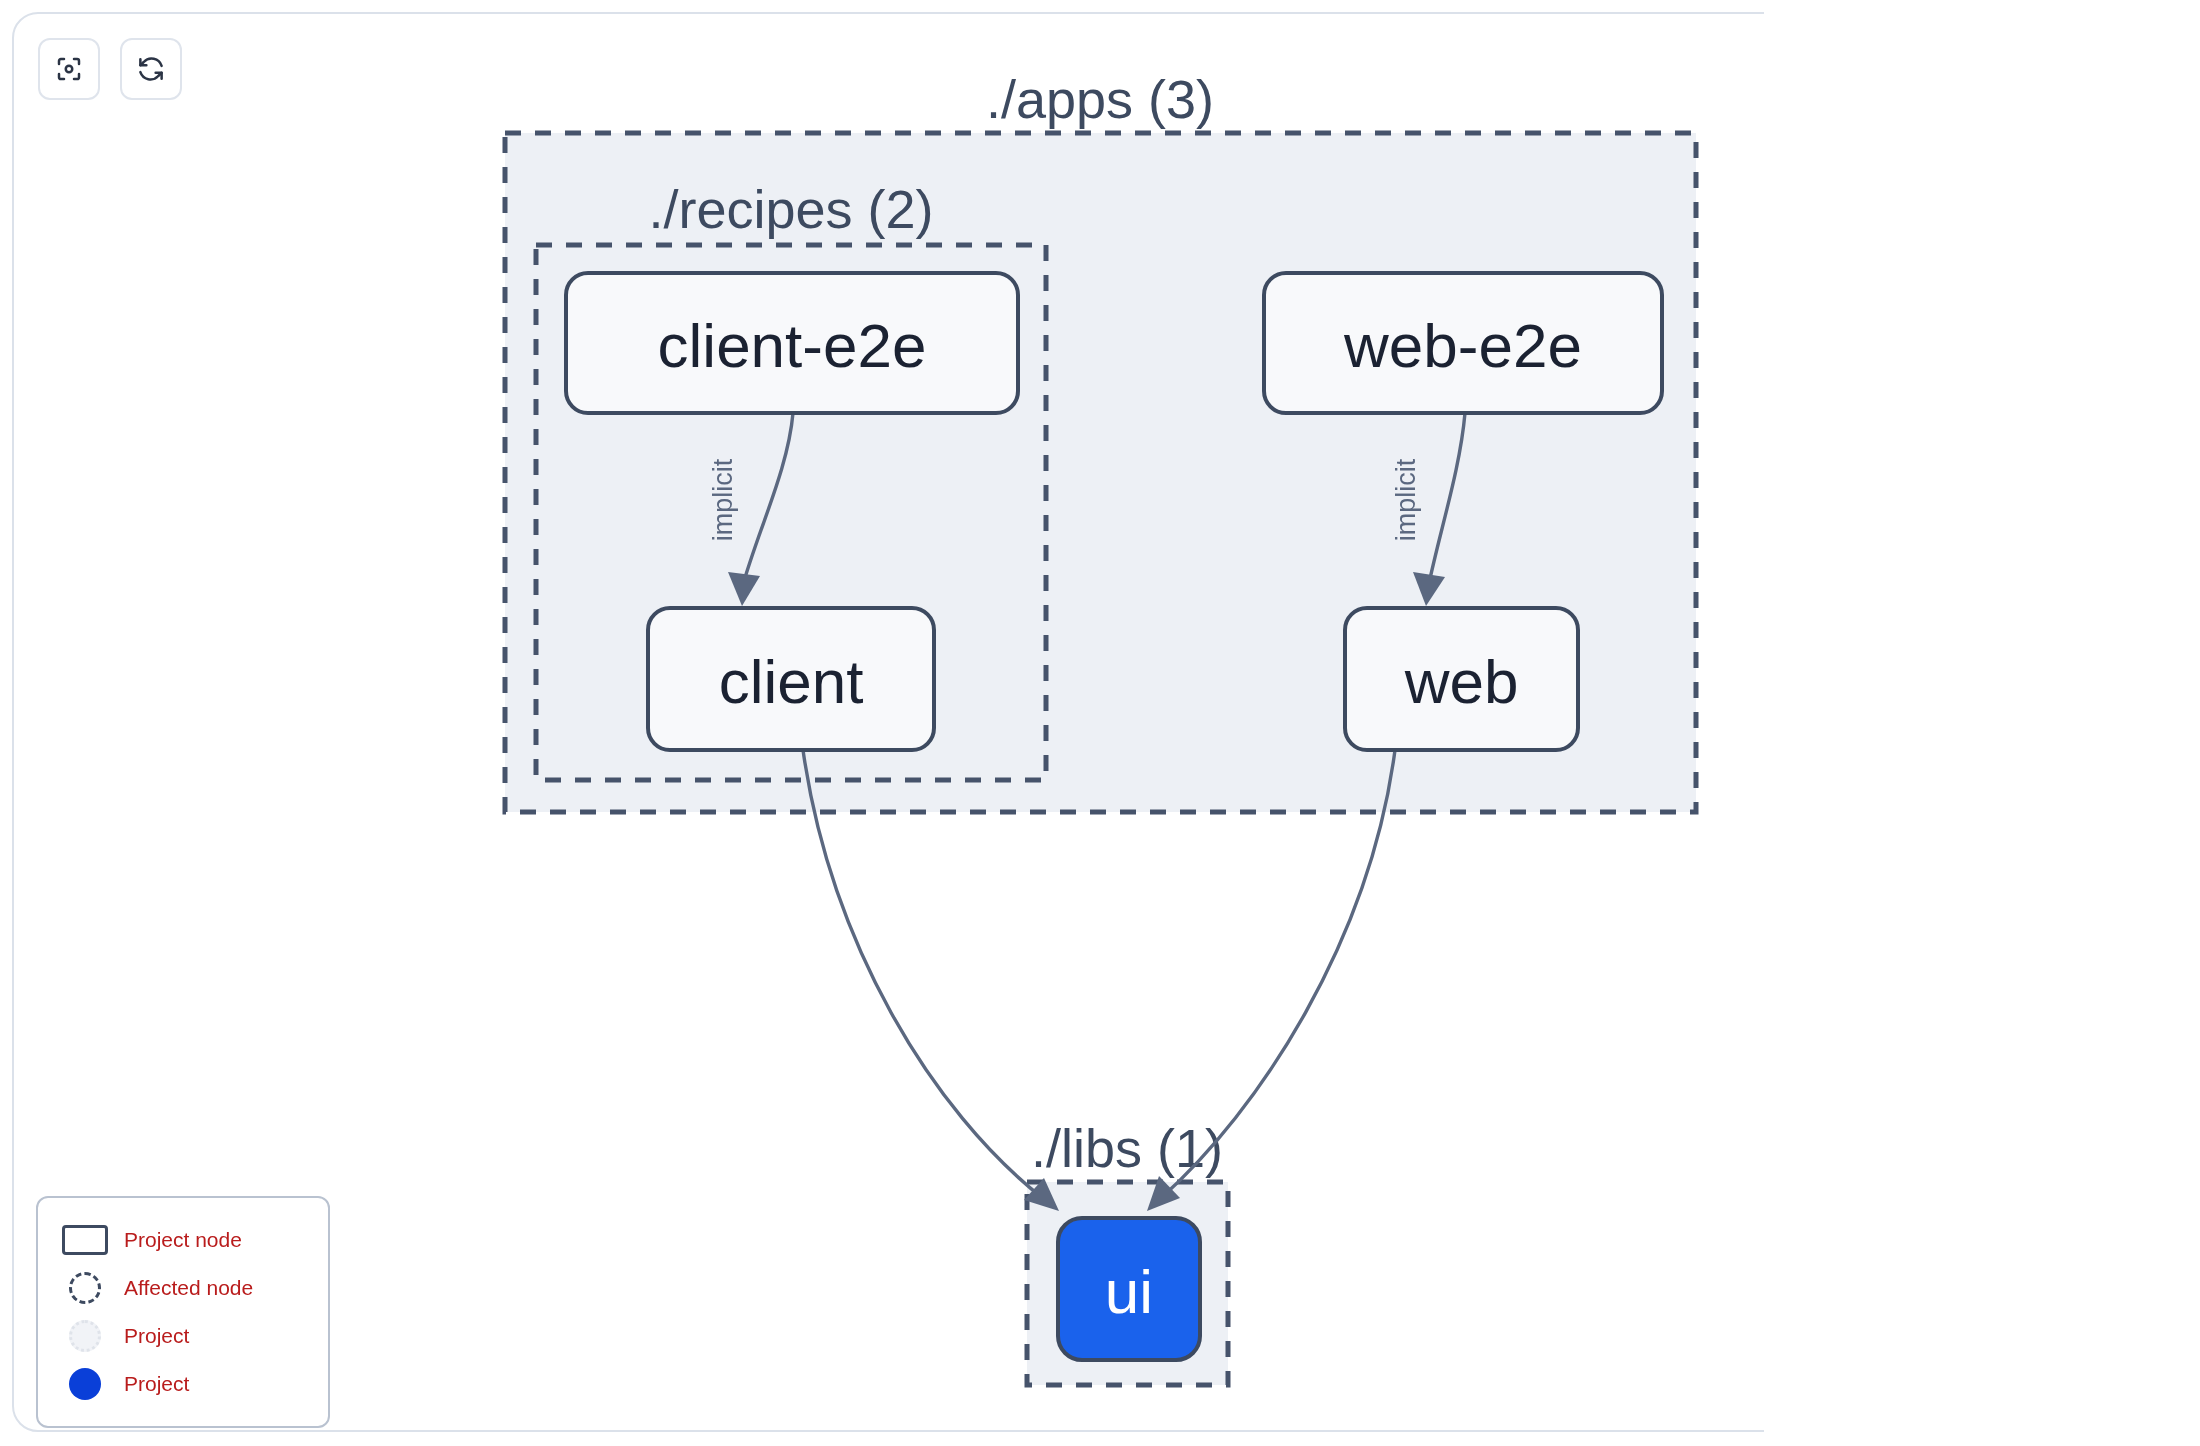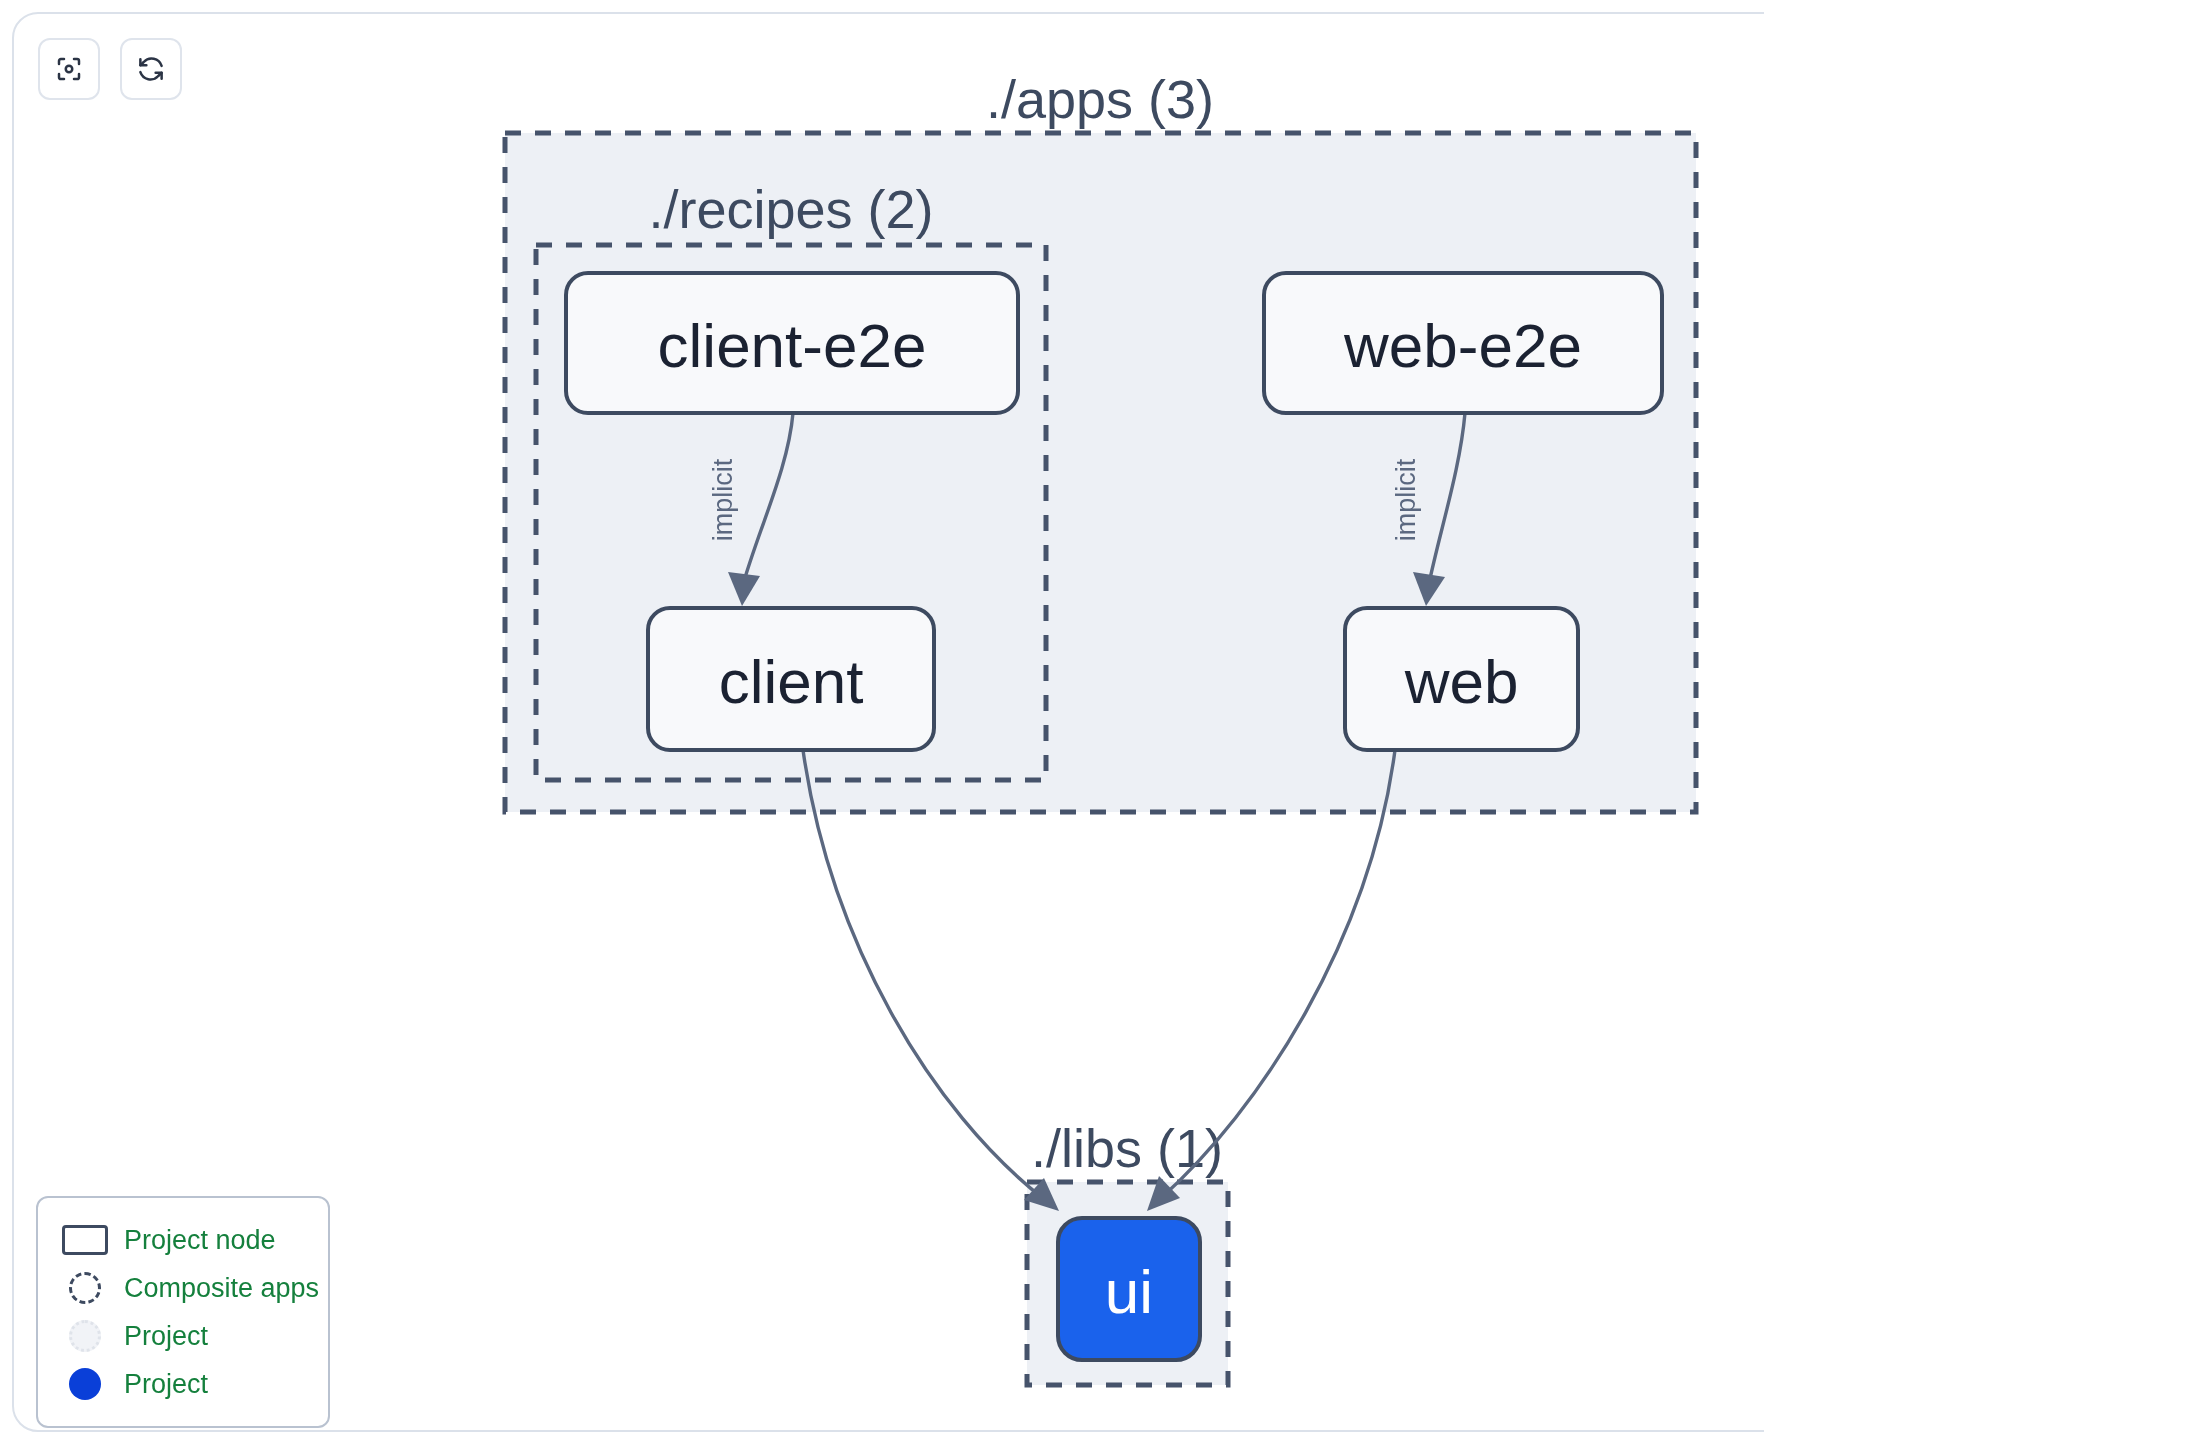--- a/index.html
+++ b/index.html
@@ -162,22 +162,22 @@
     box-sizing: border-box;
   }
   .sw-touched {
     width: 32px;
     height: 32px;
     border-radius: 50%;
     background: #0a3fd8;
   }
   .legend-text {
     font-family: "Liberation Sans", sans-serif;
-    font-size: 27px;
-    color: #15803d;
+    font-size: 21px;
+    color: #b91c1c;
     white-space: nowrap;
   }
 </style>
 </head>
 <body>
 
 <div id="app">
 
   <div class="canvas-frame"></div>
 
@@ -274,21 +274,21 @@
     <div class="legend-row">
       <span class="legend-swatch">
         <span class="sw-project"></span>
       </span>
       <span class="legend-text">Project node</span>
     </div>
     <div class="legend-row">
       <span class="legend-swatch">
         <span class="sw-composite"></span>
       </span>
-      <span class="legend-text">Composite apps</span>
+      <span class="legend-text">Affected node</span>
     </div>
     <div class="legend-row">
       <span class="legend-swatch">
         <span class="sw-affected"></span>
       </span>
       <span class="legend-text">Project</span>
     </div>
     <div class="legend-row">
       <span class="legend-swatch">
         <span class="sw-touched"></span>

